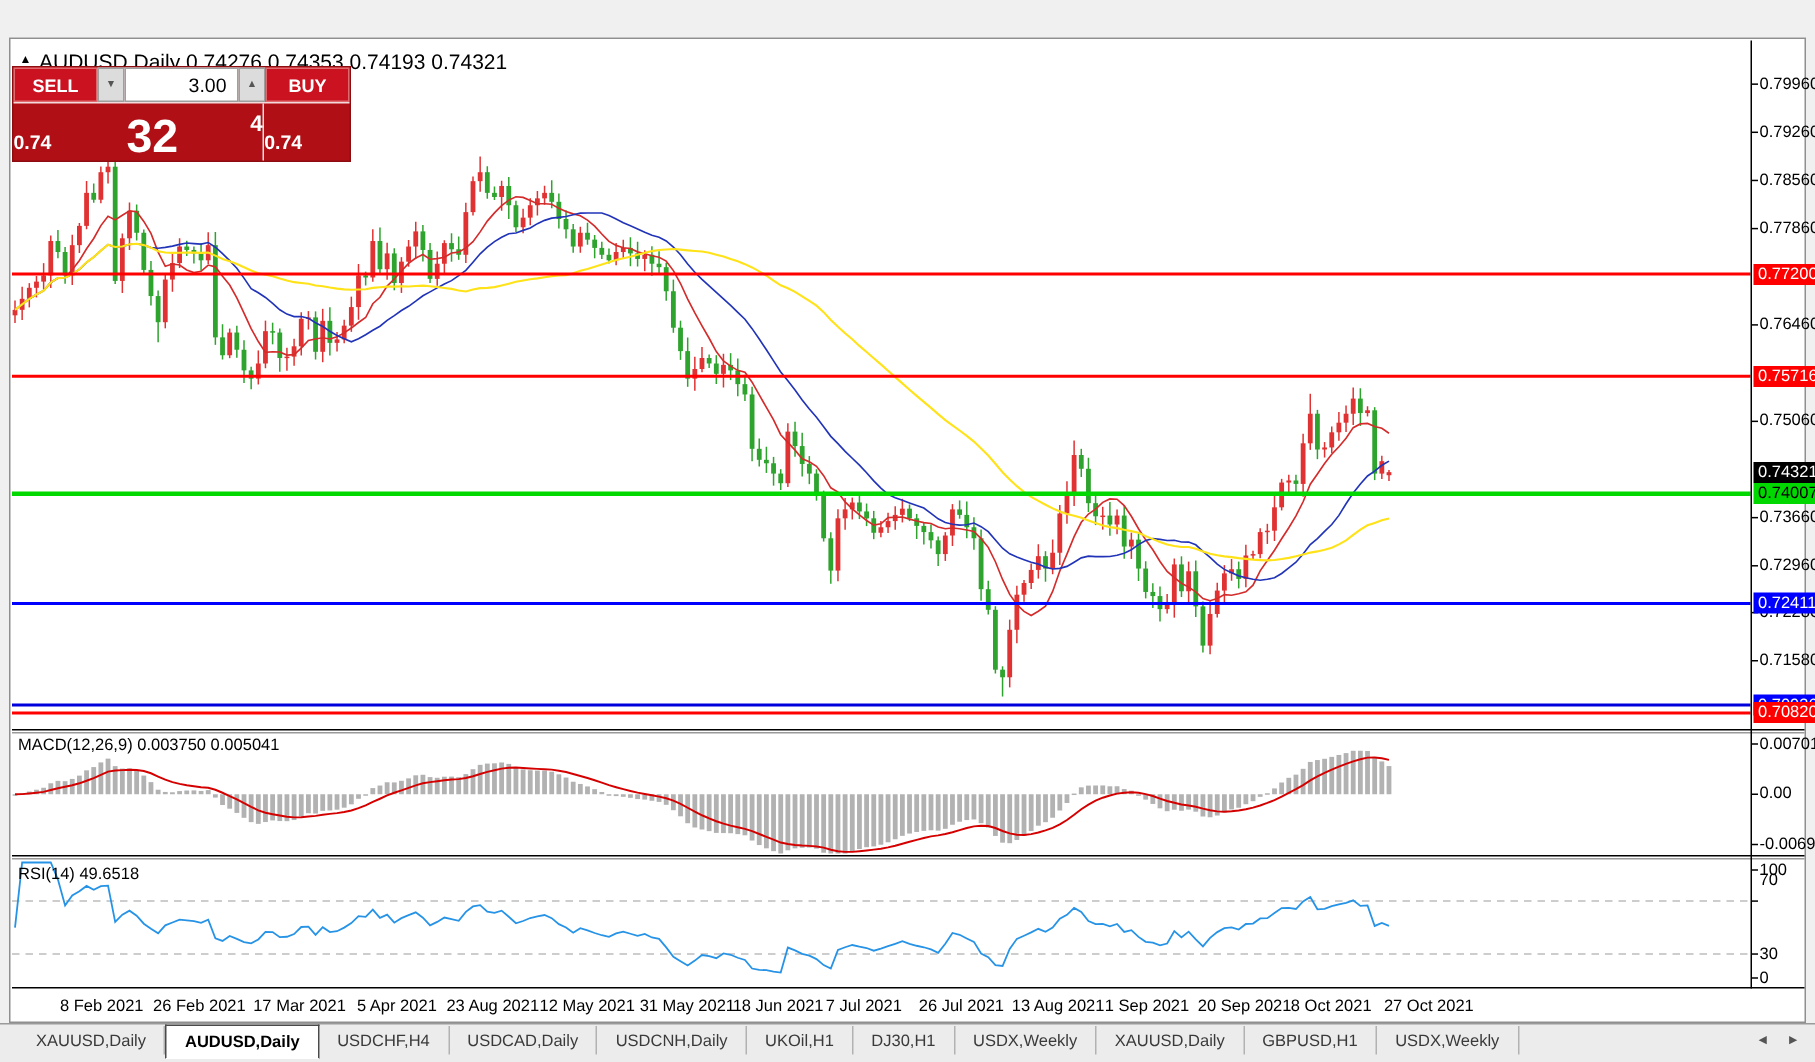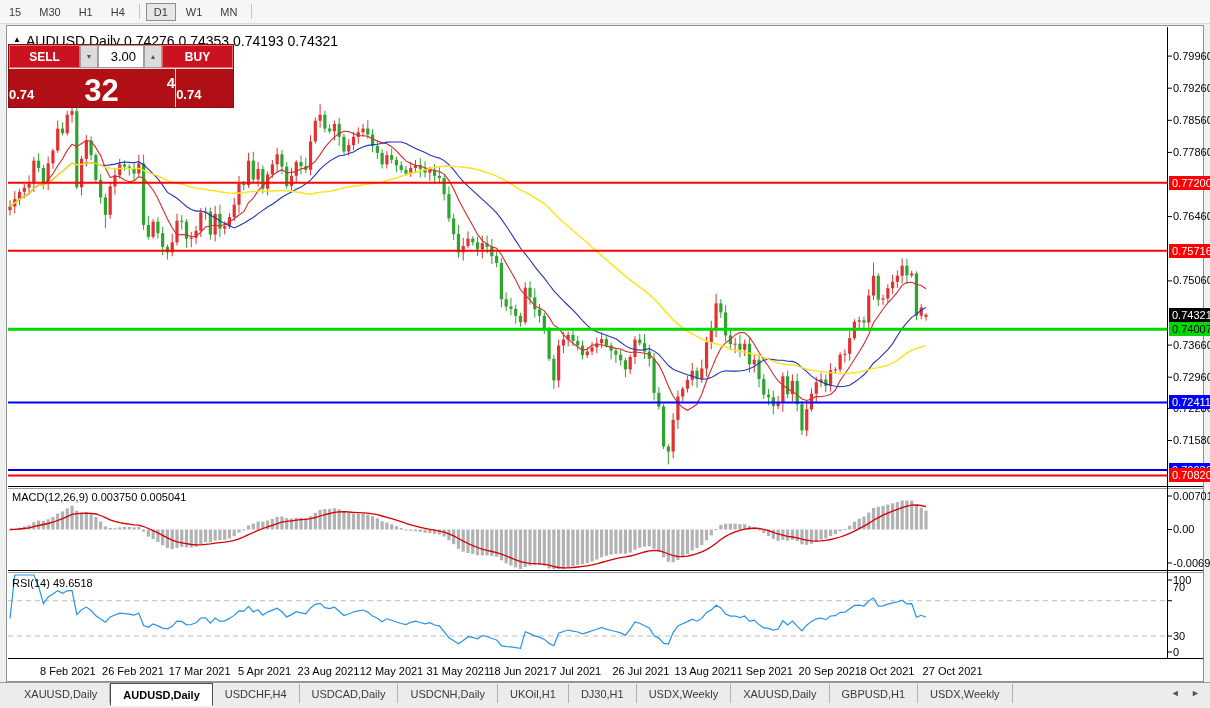--- a/index.html
+++ b/index.html
@@ -13,21 +13,21 @@
   .tf-sep{width:1px;height:15px;background:#c6c6c6;margin:0 5px;}
   
   .chart-frame{position:absolute;left:6px;top:25px;width:1196px;height:655px;background:#ffffff;
                border:1px solid #8f8f8f;}
   .chart-title{position:absolute;left:26px;top:33px;font-size:14px;color:#000;white-space:nowrap;z-index:5;}
   .collapse-arrow{position:absolute;left:13px;top:35px;font-size:8px;color:#000;z-index:5;}
   
   .trade-widget{position:absolute;left:9px;top:45px;width:224px;height:62px;background:#b01015;z-index:6;
                 box-shadow:0 0 0 1px #8d0c10;}
   .tw-row1{display:flex;height:23px;border-bottom:1px solid rgba(255,255,255,.85);}
-  .tw-btn{width:71px;background:#cb1220;color:#fff;font-size:12px;font-weight:bold;
+  .tw-btn{width:56px;background:#cb1220;color:#fff;font-size:12px;font-weight:bold;
           display:flex;align-items:center;justify-content:center;border:1px solid #df6a6e;box-sizing:border-box;}
   .tw-spin{width:18px;background:#dcdcdc;border:1px solid #9f9f9f;color:#555;font-size:7px;
            display:flex;align-items:center;justify-content:center;box-sizing:border-box;}
   .tw-vol{flex:1;background:#fff;color:#000;font-size:13px;display:flex;align-items:center;
           justify-content:flex-end;padding-right:7px;border:1px solid #9f9f9f;box-sizing:border-box;}
   .tw-row2{display:flex;height:38px;}
   .tw-price{flex:1;display:flex;align-items:flex-end;justify-content:center;color:#fff;padding-bottom:4px;gap:48px;}
   .tw-price.left{border-right:1px solid rgba(255,255,255,.85);}
   .tw-p-small{font-size:13px;font-weight:bold;margin:0 2px 1px 0;}
   .tw-p-big{font-size:31px;font-weight:bold;line-height:25px;}
@@ -48,31 +48,20 @@
   .tab-scroll{position:absolute;right:10px;top:688px;font-size:9px;color:#555;z-index:5;}
   .tab-scroll span{margin-left:9px;}
   svg{position:absolute;left:0;top:0;z-index:2;pointer-events:none;}
   #plot-hit{position:absolute;left:8px;top:28px;width:1159px;height:458px;z-index:3;}
 </style>
 </head>
 <body>
 
 <div id="screen">
 
-  <div class="toolbar">
-      <div class="tf-btn">15</div>
-      <div class="tf-btn">M30</div>
-      <div class="tf-btn">H1</div>
-      <div class="tf-btn">H4</div>
-      <div class="tf-sep"></div>
-      <div class="tf-btn active">D1</div>
-      <div class="tf-btn">W1</div>
-      <div class="tf-btn">MN</div>
-      <div class="tf-sep"></div>
-    </div>
 
   <div class="chart-frame"></div>
 
   <svg id="chart-svg" width="1210" height="708">
       <clipPath id="mainClip">
         <rect x="8" y="28" width="1159" height="458"></rect>
       </clipPath>
       <g clip-path="url(#mainClip)">
         <line x1="10" y1="200.30674699070687" x2="10" y2="215.34831752357337" stroke="#e03232" stroke-width="1"></line>
         <rect x="8.4" y="206.5534399999999" width="3.2" height="3.6697600000001103" fill="#e03232"></rect>

